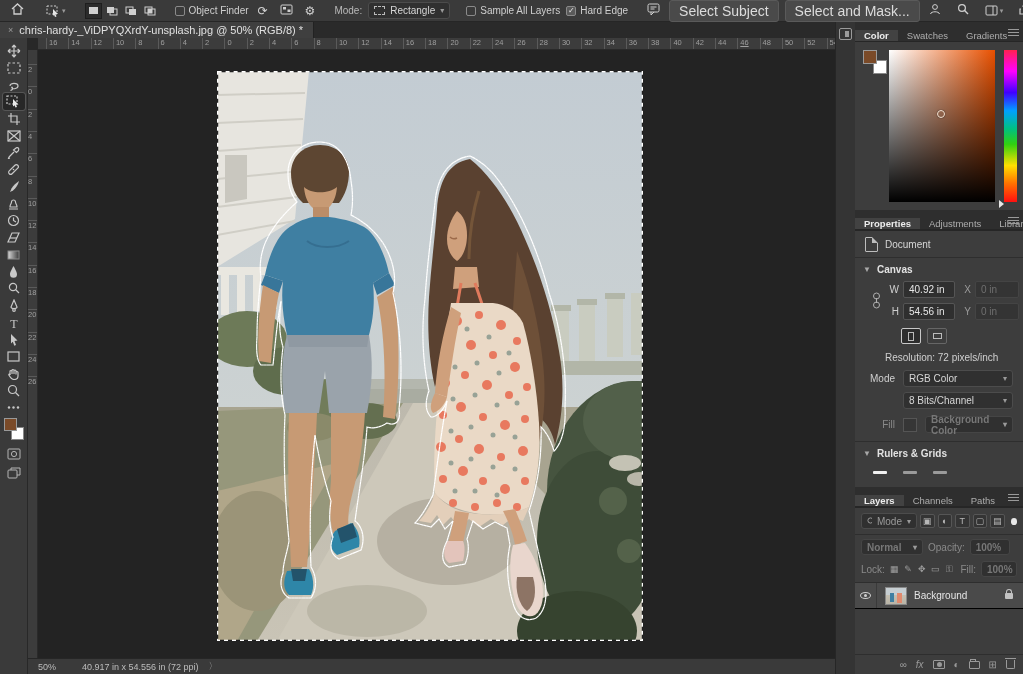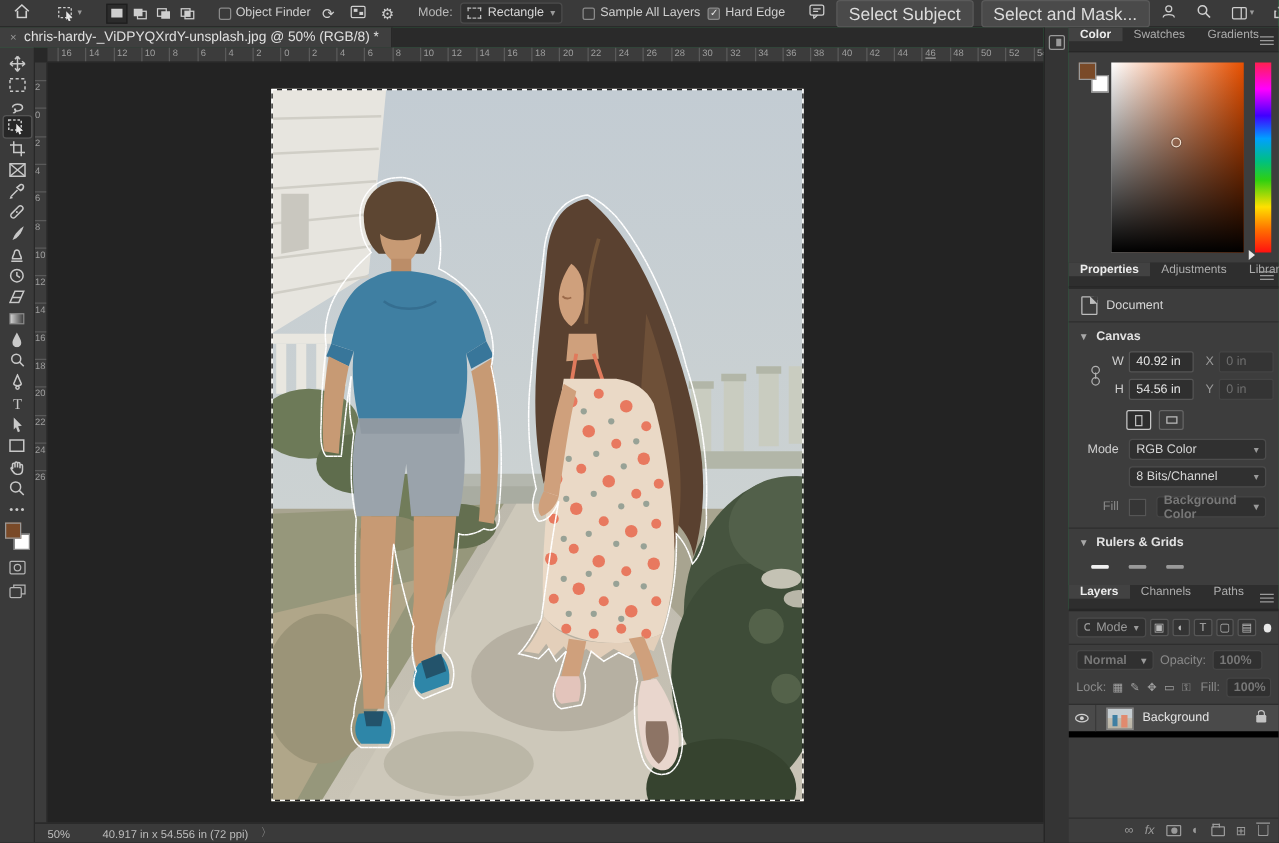--- a/index.html
+++ b/index.html
@@ -57,21 +57,21 @@
     display:flex; align-items:center; gap:26px; padding-left:10px; color:#bdbdbd; font-size:9px; }
   .statusbar .arrow { color:#9a9a9a; }
 
   
   .dockstrip { position:absolute; left:835px; top:22px; width:20px; height:652px; background:#343434; border-left:1px solid #262626; }
   .dock-icon { margin:6px auto; width:13px; height:12px; border:1px solid #9a9a9a; border-radius:2px; position:relative; }
   .dock-icon:after { content:""; position:absolute; right:2px; top:2px; width:4px; height:6px; background:#9a9a9a; }
 
   
   .rightcol { position:absolute; left:855px; top:22px; width:168px; height:652px; background:#383838; display:flex; flex-direction:column; }
-  .ptabs { display:flex; align-items:flex-start; height:20px; background:#2e2e2e; border-bottom:1px solid #262626; position:relative; }
+  .ptabs { display:flex; align-items:flex-end; height:20px; background:#2e2e2e; border-bottom:1px solid #262626; position:relative; }
   .ptab { padding:0 9px; display:flex; align-items:center; color:#adadad; cursor:pointer; font-size:9.5px; white-space:nowrap; }
   .ptab.active { background:#424242; color:#ececec; font-weight:bold; }
   .pmenu { position:absolute; right:4px; top:5px; width:11px; cursor:pointer; }
   .pmenu div { height:1px; background:#9a9a9a; margin:2px 0; }
 
   
   .colorpanel { height:168px; position:relative; background:#3d3d3d; }
   .cp-swatches { position:absolute; left:8px; top:8px; width:24px; height:24px; }
   .cp-swatches .bgc { position:absolute; right:0; bottom:0; width:14px; height:14px; background:#fff; border:1px solid #888; }
   .cp-swatches .fgc { position:absolute; left:0; top:0; width:14px; height:14px; border:1px solid #999; }
@@ -118,21 +118,21 @@
   .kind-dd { width:56px; height:16px; color:#9a9a9a; }
   .f-ic { width:16px; height:14px; border:1px solid #565656; border-radius:2px; color:#b8b8b8; font-size:9px;
     display:flex; align-items:center; justify-content:center; background:#343434; }
   .f-dot { width:7px; height:7px; border-radius:50%; background:#e8e8e8; margin-left:3px; }
   .blend-row { display:flex; align-items:center; gap:5px; padding:4px 6px; color:#8a8a8a; }
   .blend-dd { width:62px; height:16px; }
   .mini-dd { width:40px; height:16px;gap:45px; }
   .lock-row { display:flex; align-items:center; gap:5px; padding:2px 6px 5px; color:#8a8a8a; border-bottom:1px solid #2e2e2e; }
   .lk { color:#9f9f9f; font-size:9px; width:12px; text-align:center; }
   .layerlist { flex:1; }
-  .layer-row { display:flex; align-items:center; height:26px; background:#4a4a4a; border-bottom:5px solid #000000; }
+  .layer-row { display:flex; align-items:center; height:26px; background:#4a4a4a; border-bottom:1px solid #000000; }
   .eye-cell { width:22px; display:flex; align-items:center; justify-content:center; border-right:1px solid #3a3a3a; align-self:stretch; }
   .eye { width:11px; height:7px; border:1px solid #cfcfcf; border-radius:50%; position:relative; }
   .eye:after { content:""; position:absolute; left:3px; top:1px; width:3px; height:3px; border-radius:50%; background:#cfcfcf; }
   .thumb { width:22px; height:18px; margin:0 7px 0 8px; border:1px solid #888; position:relative; overflow:hidden;
     background:linear-gradient(to bottom,#c6ced2 0%,#c6ced2 45%,#c4bfb2 45%,#b9b4a6 100%); }
   .thumb:before { content:""; position:absolute; left:4px; top:5px; width:4px; height:9px; background:#3f7fa2; }
   .thumb:after { content:""; position:absolute; left:11px; top:5px; width:5px; height:10px; background:#e08a6e; }
   .layer-name { color:#e4e4e4; }
   .padlock { width:8px; height:6px; background:#c2c2c2; border-radius:1px; position:relative; margin-left:auto; margin-right:10px; }
   .padlock:before { content:""; position:absolute; left:1px; top:-4px; width:4px; height:4px;
@@ -750,20 +750,21 @@
         <span class="fld disabled">0 in</span>
       </div>
       <div class="orient-row">
         <span class="orient sel">
             <span class="p"></span>
           </span>
         <span class="orient">
             <span class="l"></span>
           </span>
       </div>
+      <div class="res-row">Resolution: 72 pixels/inch</div>
       <div class="mode-row">
         <span class="lab">Mode</span>
         <span class="dropdown prop-dd">
           <span>RGB Color</span>
           <span class="chev">▾</span>
         </span>
       </div>
       <div class="mode-row">
         <span class="lab"></span>
         <span class="dropdown prop-dd">

